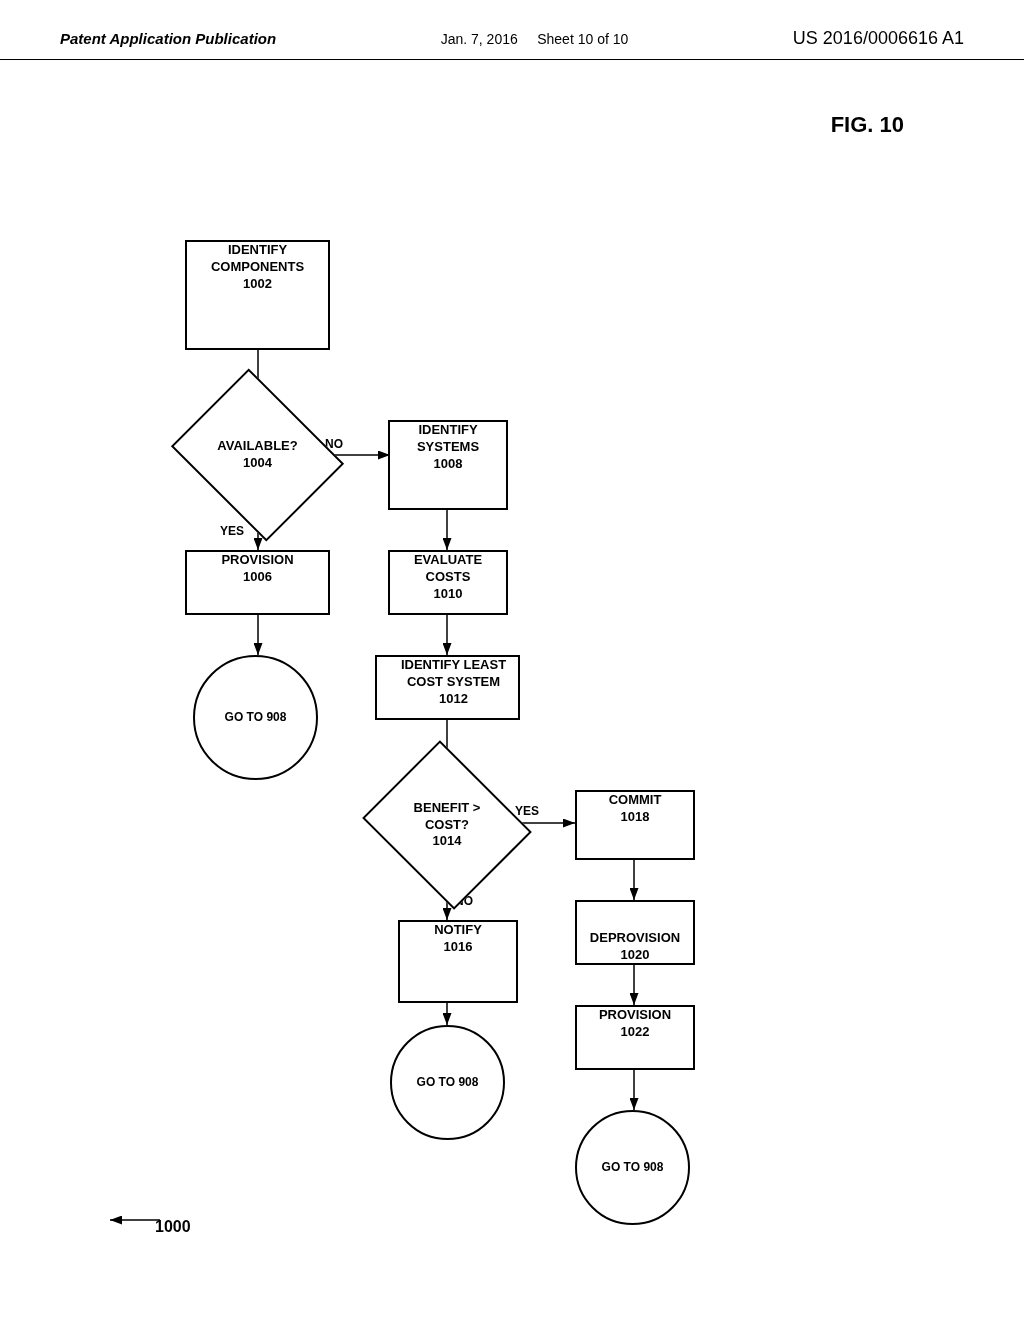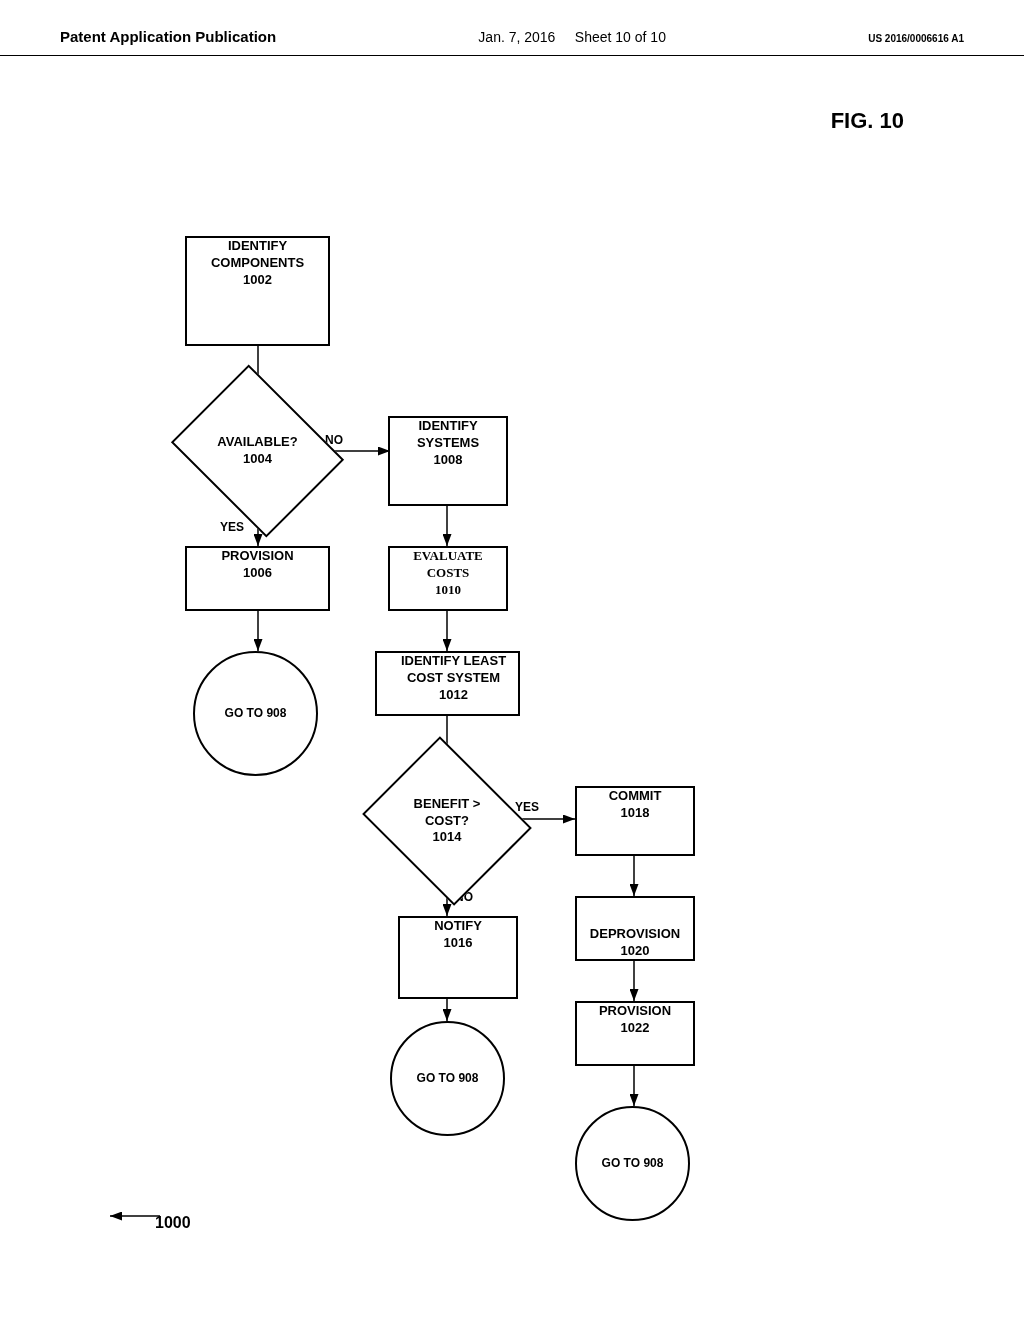--- a/index.html
+++ b/index.html
@@ -13,27 +13,28 @@
     .header {
       display: flex;
       align-items: baseline;
       justify-content: space-between;
       padding: 28px 60px 10px 60px;
       border-bottom: 1px solid #000;
     }
     .header-left {
       font-size: 15px;
       font-weight: bold;
+      font-style: italic;
     }
     .header-center {
       font-size: 14px;
     }
     .header-right {
-      font-size: 10px;
-      font-weight: bold;
+      font-size: 18px;
+      font-weight: normal;
     }
     .diagram-area {
       position: relative;
       width: 100%;
       height: 1200px;
     }
     .fig-label {
       position: absolute;
       top: 52px;
       right: 120px;
@@ -180,21 +181,21 @@
     <span style="white-space:pre-line; text-align:center;">GO TO 908</span>
   </div>
 
   <div class="fc-box" style="left:388px; top:360px; width:120px; height:90px;">
     <span style="white-space:pre-line; text-align:center;">IDENTIFY
 SYSTEMS
 1008</span>
   </div>
 
   <div class="fc-box" style="left:388px; top:490px; width:120px; height:65px;">
-    <span style="white-space:pre-line; text-align:center;font-family:Liberation Serif, serif;">EVALUATE
+    <span style="white-space:pre-line; text-align:center;">EVALUATE
 COSTS
 1010</span>
   </div>
 
   <div class="fc-box" style="left:375px; top:595px; width:145px; height:65px;padding-left:12px;">
     <span style="white-space:pre-line; text-align:center;">IDENTIFY LEAST
 COST SYSTEM
 1012</span>
   </div>
 

